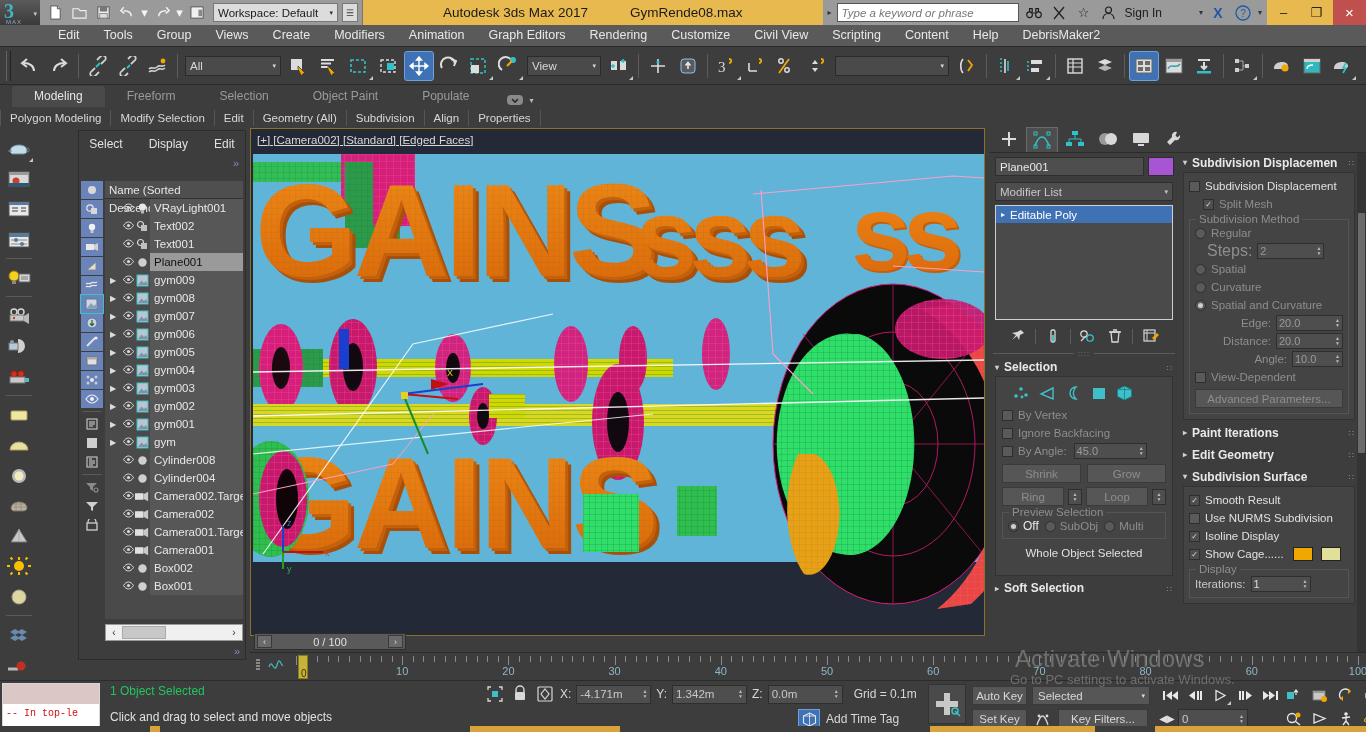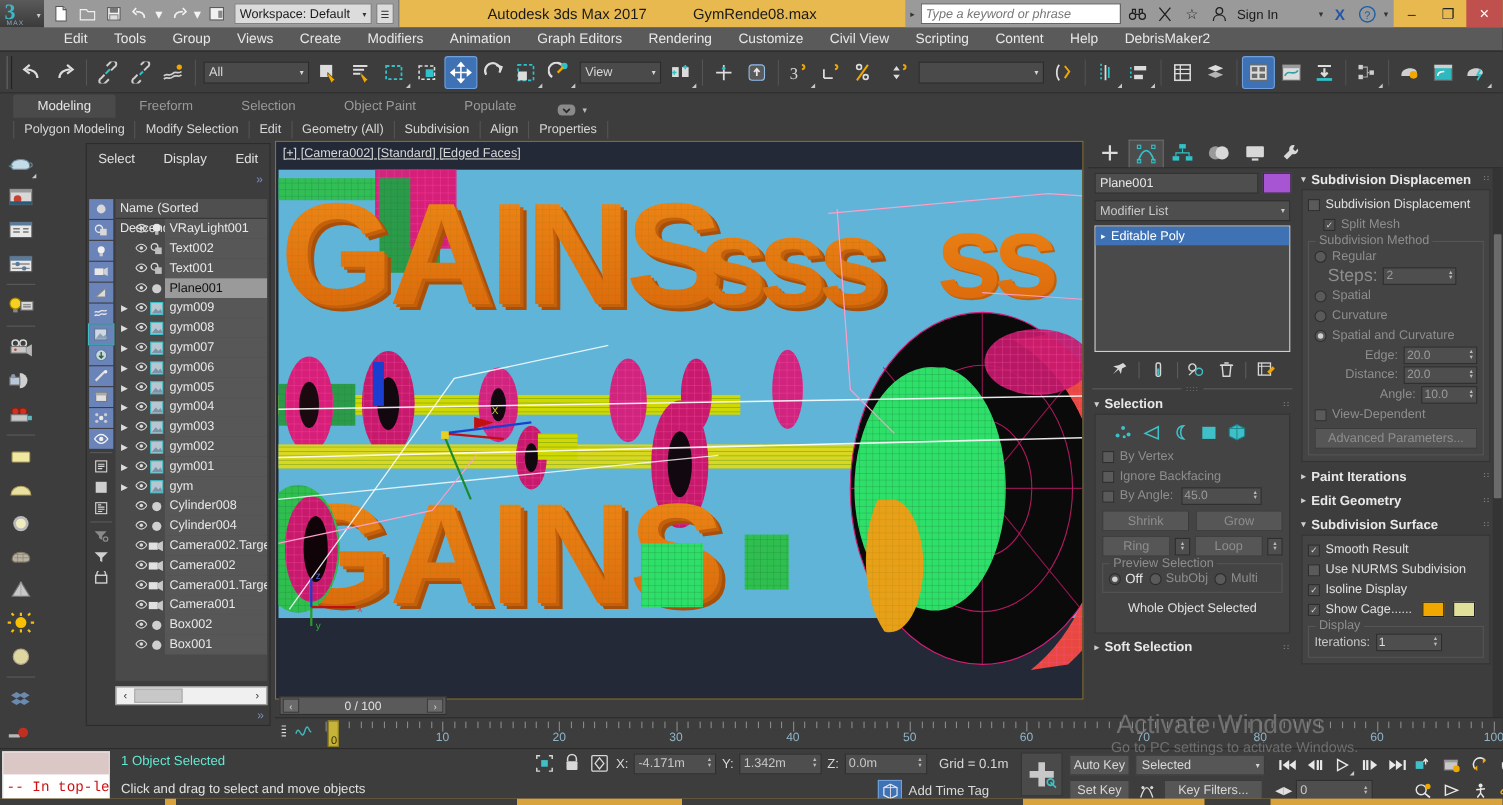--- a/index.html
+++ b/index.html
@@ -65,21 +65,21 @@
     font-size:11.5px; display:flex; align-items:center; justify-content:space-between;
     padding:0 4px; margin:0 3px; }
   .tcombo .ar { font-size:7px; }
 
   
   #ribbon { position:absolute; left:0; top:85px; width:1366px; height:45px; background:#3d3d3d; }
   #ribtabs { height:22px; display:flex; align-items:flex-end; padding-left:12px; }
   .ribtab { font-size:12px; color:#9a9a9a; padding:3px 22px 4px 22px; cursor:pointer; }
   .ribtab.active { background:#4a4a4a; color:#e6e6e6; border-top-left-radius:3px;
     border-top-right-radius:3px; }
-  #ribpanels { height:22px; display:flex; align-items:center; padding-left:12px; gap:0px; }
+  #ribpanels { height:22px; display:flex; align-items:center; padding-left:0; gap:0px; }
   .ribpanel { font-size:11.5px; color:#d8d8d8; padding:2px 9px; border-right:1px solid #555;
     cursor:pointer; }
   .ribpanel:first-child { border-left:1px solid #555; }
 
   
   #lefttb { position:absolute; left:0; top:130px; width:38px; height:550px;
     background:#3d3d3d; display:flex; flex-direction:column; align-items:center;
     padding-top:4px; gap:1px; }
   .lbtn { width:30px; height:30px; display:flex; align-items:center; justify-content:center;
     cursor:pointer; position:relative; }
@@ -211,23 +211,23 @@
     transform:translateX(-50%); }
   #frameslider { position:absolute; left:48px; top:2px; width:10px; height:24px;
     background:#c6b43a; border:1px solid #8a7a20; }
   #frameslider .f0 { position:absolute; left:2px; top:12px; font-size:10px; color:#3a3000; }
 
   #statusarea { position:absolute; left:0; top:680px; width:1366px; height:52px;
     background:#3d3d3d; border-top:1px solid #2b2b2b; }
   #mxsbox { position:absolute; left:2px; top:2px; width:98px; height:48px;
     border:1px solid #d8d8d8; background:#fff; }
   #mxsbox .top { height:20px; background:#dcc7c7; }
-  #mxsbox .bot { height:26px; font-family:"Liberation Mono", monospace; font-size:13px;
+  #mxsbox .bot { height:26px; font-family:"Liberation Mono", monospace; font-size:10px;
     color:#d01010; padding:4px 2px 0 3px; white-space:nowrap; overflow:hidden; }
-  #statustxt { position:absolute; left:110px; top:3px; font-size:12px; color:#5eead4; }
+  #statustxt { position:absolute; left:110px; top:3px; font-size:12px; color:#22c55e; }
   #prompttxt { position:absolute; left:110px; top:29px; font-size:12px; color:#e0e0e0; }
   #coordbar { position:absolute; left:485px; top:3px; display:flex; align-items:center;
     gap:5px; }
   .cicon { width:20px; height:20px; display:flex; align-items:center; justify-content:center;
     cursor:pointer; }
   .clbl { font-size:12px; color:#d8d8d8; }
   .cfield { width:75px; height:19px; background:#4e4e4e; border:1px solid #2e2e2e;
     color:#c8c8c8; font-size:11.5px; padding:0 3px; display:flex; align-items:center;
     justify-content:space-between; }
   .cfield .ud { display:flex; flex-direction:column; font-size:5px; line-height:5px; color:#bbb; }

